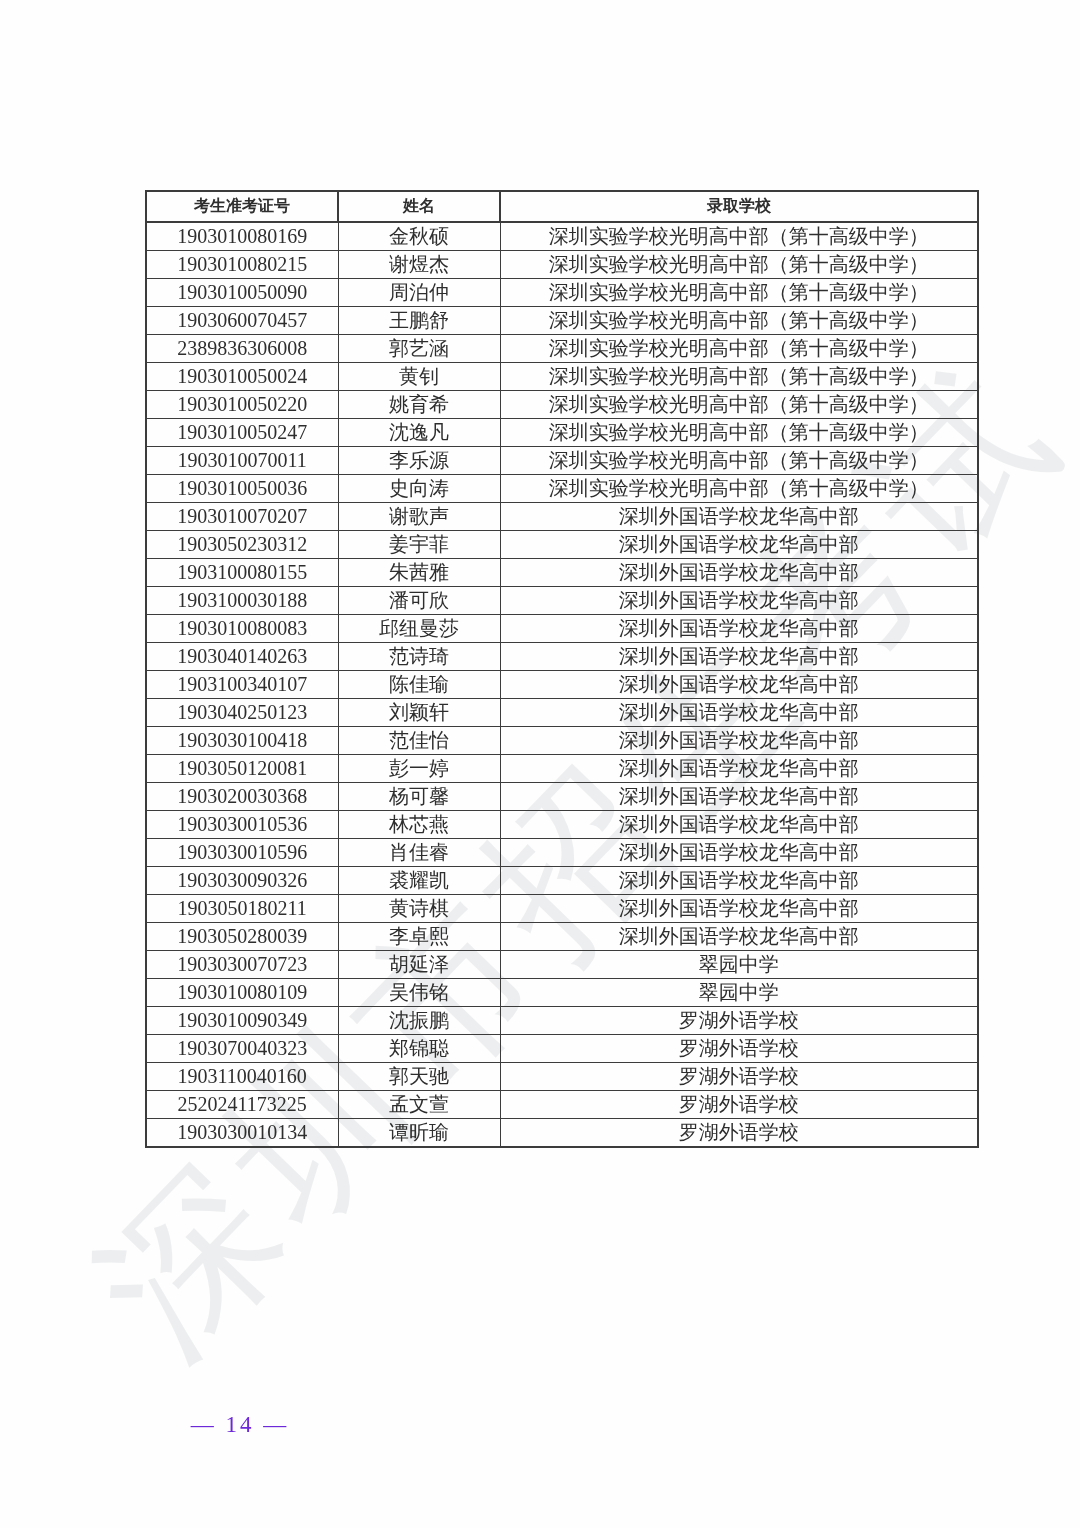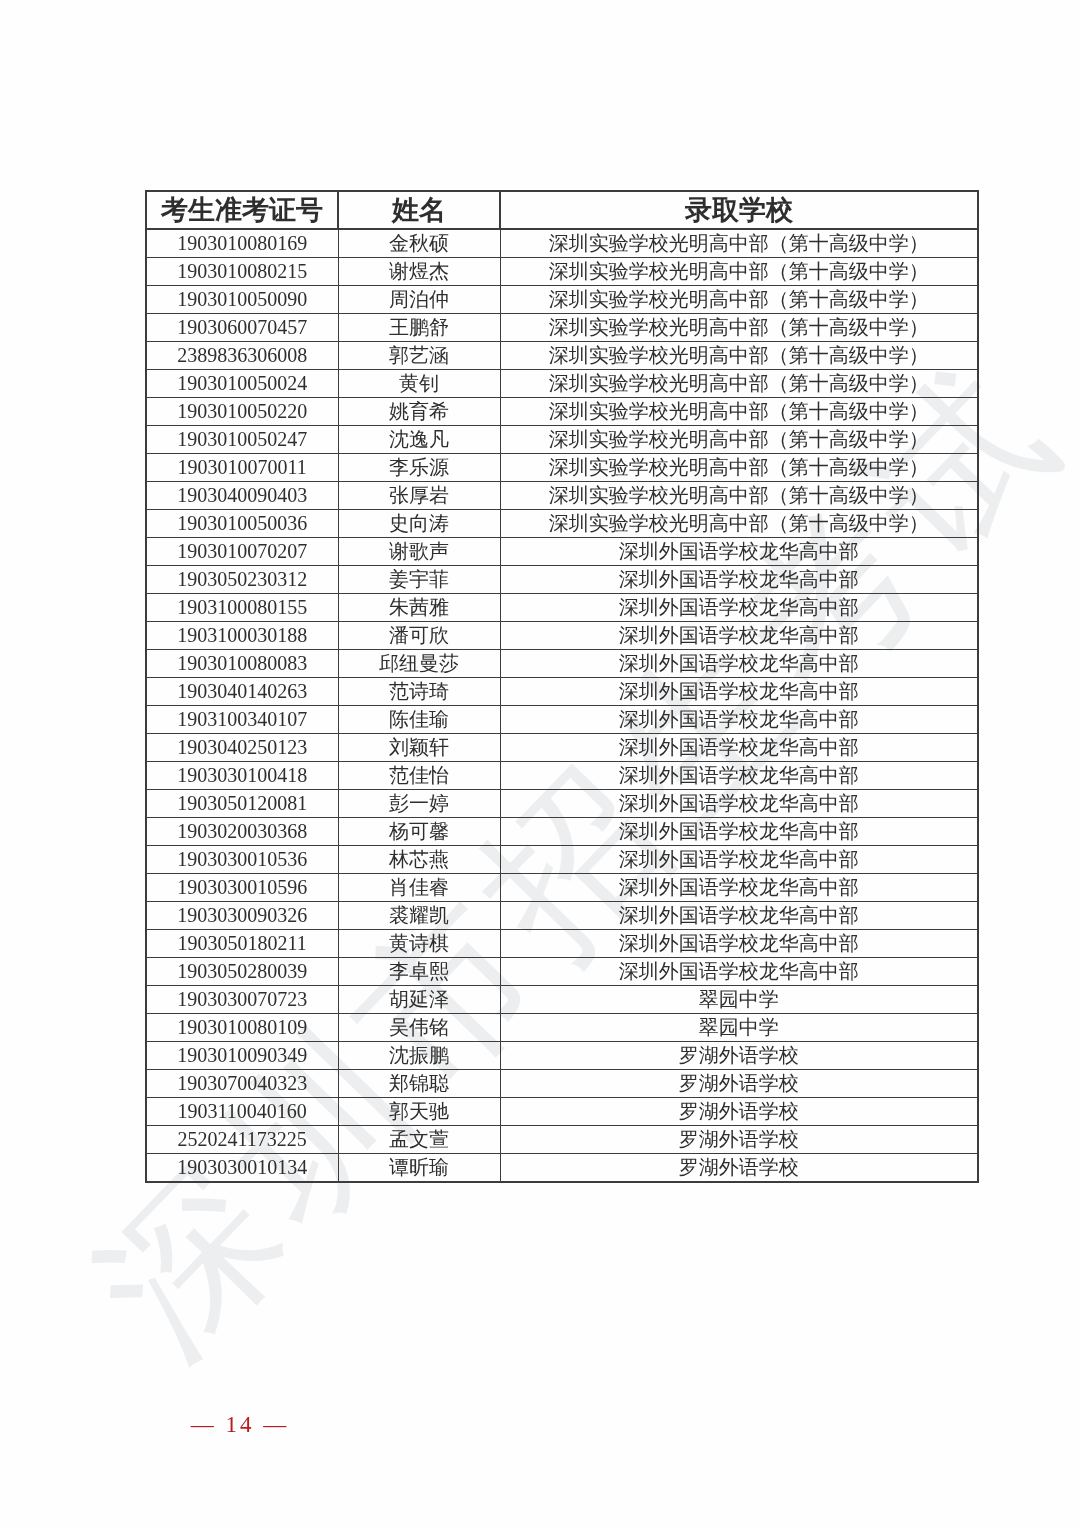--- a/index.html
+++ b/index.html
@@ -49,39 +49,39 @@
     border: 1.5px solid var(--border);
     text-align: center;
     vertical-align: middle;
     padding: 0 4px;
     overflow: hidden;
     white-space: nowrap;
     color: var(--ink);
   }
   .admission-table th {
     height: 31px;
-    font-size: 27px;
+    font-size: 16px;
     font-weight: bold;
     border-width: 2px;
   }
   .admission-table td {
     height: 27.5px;
     font-size: 20px;
     font-weight: normal;
   }
   .admission-table { border: 2px solid var(--border); }
   .page-number {
     position: absolute;
     left: 150px;
     top: 1412px;
     width: 180px;
     text-align: center;
     font-size: 23px;
     letter-spacing: 3px;
-    color: #b91c1c;
+    color: #6d28d9;
   }
 </style>
 </head>
 <body>
 
 <div class="page">
 
   <div class="watermark">深圳市招生考试</div>
 
   <table class="admission-table">
@@ -137,25 +137,20 @@
           <td>1903010050247</td>
           <td>沈逸凡</td>
           <td>深圳实验学校光明高中部（第十高级中学）</td>
         </tr>
         <tr>
           <td>1903010070011</td>
           <td>李乐源</td>
           <td>深圳实验学校光明高中部（第十高级中学）</td>
         </tr>
         <tr>
-          <td>1903040090403</td>
-          <td>张厚岩</td>
-          <td>深圳实验学校光明高中部（第十高级中学）</td>
-        </tr>
-        <tr>
           <td>1903010050036</td>
           <td>史向涛</td>
           <td>深圳实验学校光明高中部（第十高级中学）</td>
         </tr>
         <tr>
           <td>1903010070207</td>
           <td>谢歌声</td>
           <td>深圳外国语学校龙华高中部</td>
         </tr>
         <tr>

